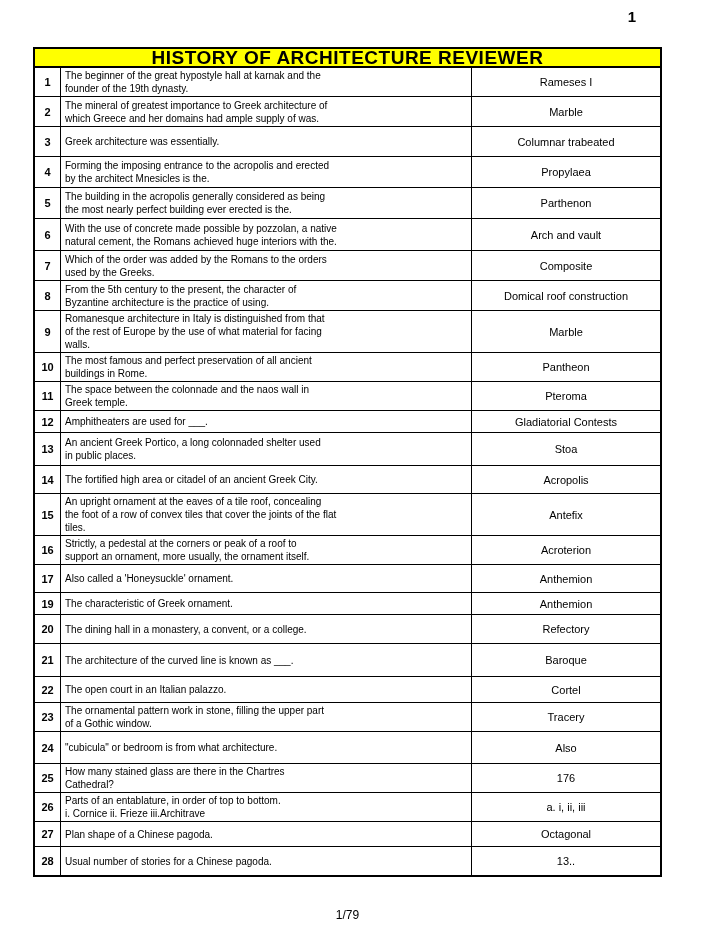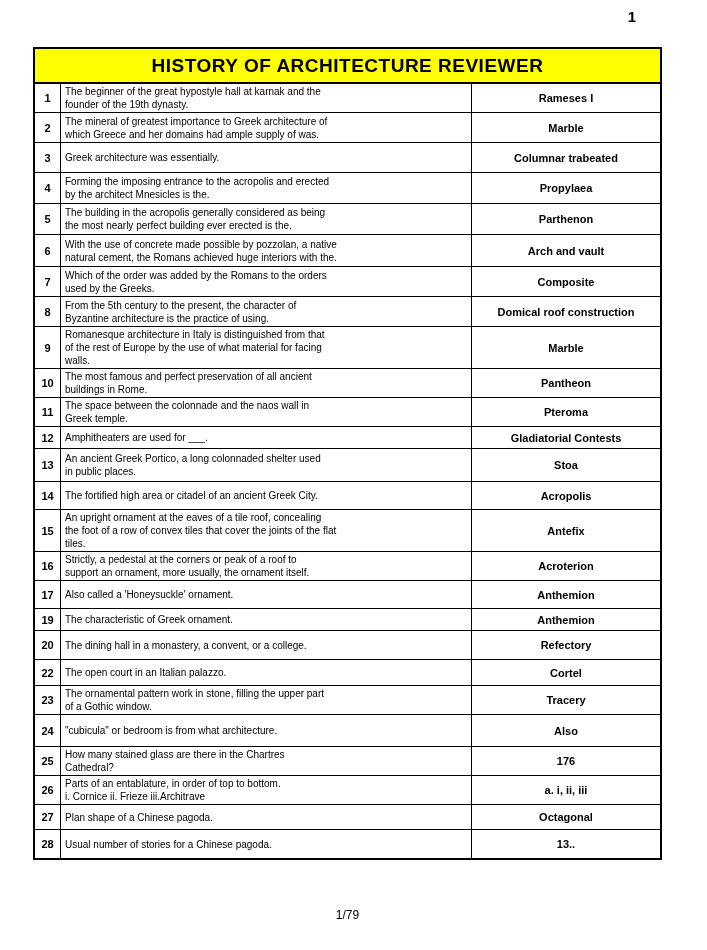--- a/index.html
+++ b/index.html
@@ -19,21 +19,21 @@
     font-size: 15px;
     font-weight: bold;
   }
   .doc-table {
     position: absolute;
     left: 33px; top: 47px;
     width: 629px;
     border: 2px solid #000000;
   }
   .title-row {
-    height: 35px;
+    height: 19px;
     display: flex;
     align-items: center;
     justify-content: center;
     border-bottom: 2px solid #000000;
     font-size: 19px;
     font-weight: bold;
     letter-spacing: 0.5px;
   }
   .t-row {
     display: flex;
@@ -62,21 +62,21 @@
   }
   .cell-a {
     width: 189px;
     flex: 0 0 189px;
     border-left: 1px solid #000000;
     display: flex;
     align-items: center;
     justify-content: center;
     text-align: center;
     font-size: 11px;
-    font-weight: bold;
+    font-weight: normal;
     padding: 1px 11px;
   }
   .page-footer {
     position: absolute;
     left: 33px; top: 908px;
     width: 629px;
     text-align: center;
     font-size: 12px;
   }
 </style>
@@ -191,20 +191,25 @@
       <div class="t-row" style="min-height: 22px;">
         <div class="cell-num">19</div>
         <div class="cell-q">The characteristic of Greek ornament.</div>
         <div class="cell-a">Anthemion</div>
       </div>
       <div class="t-row" style="min-height: 29px;">
         <div class="cell-num">20</div>
         <div class="cell-q">The dining hall in a monastery, a convent, or a college.</div>
         <div class="cell-a">Refectory</div>
       </div>
+      <div class="t-row" style="min-height: 33px;">
+        <div class="cell-num">21</div>
+        <div class="cell-q">The architecture of the curved line is known as ___.</div>
+        <div class="cell-a">Baroque</div>
+      </div>
       <div class="t-row" style="min-height: 26px; justify-content: flex-end;">
         <div class="cell-num">22</div>
         <div class="cell-q">The open court in an Italian palazzo.</div>
         <div class="cell-a">Cortel</div>
       </div>
       <div class="t-row" style="min-height: 27px;">
         <div class="cell-num">23</div>
         <div class="cell-q">The ornamental pattern work in stone, filling the upper part
 of a Gothic window.</div>
         <div class="cell-a">Tracery</div>

